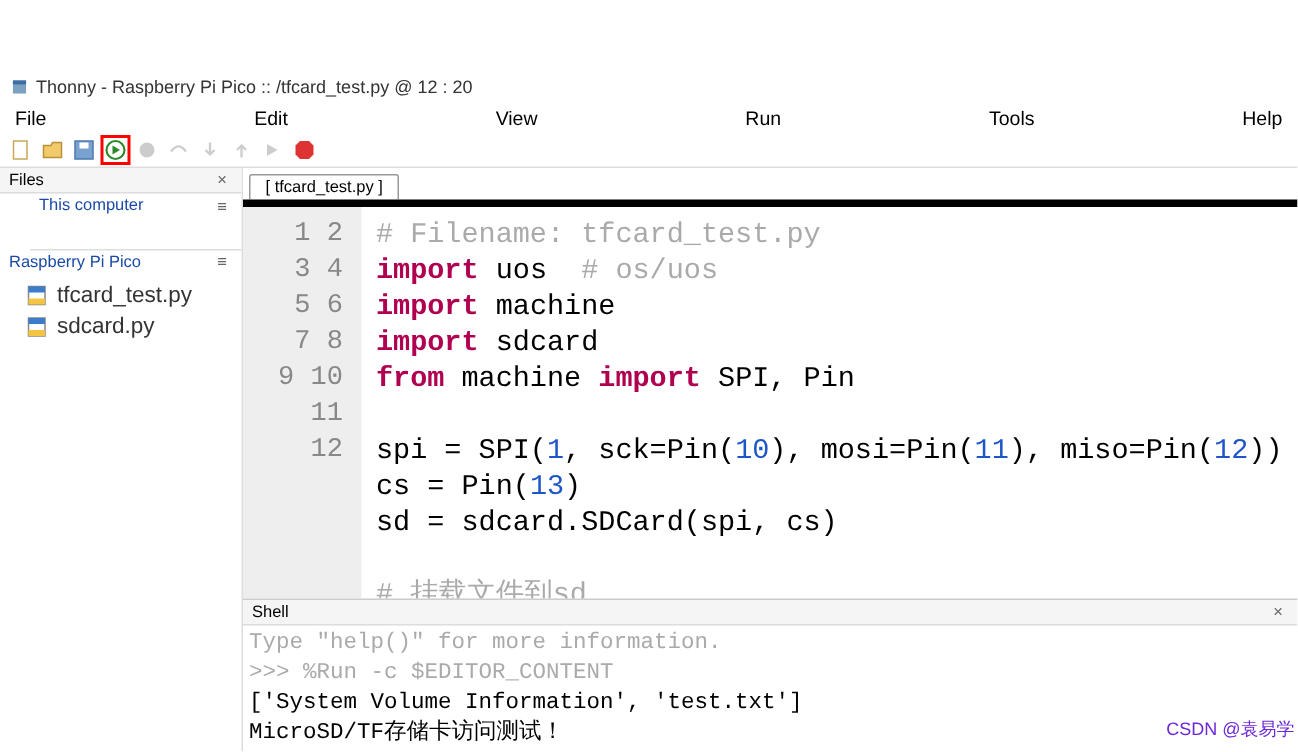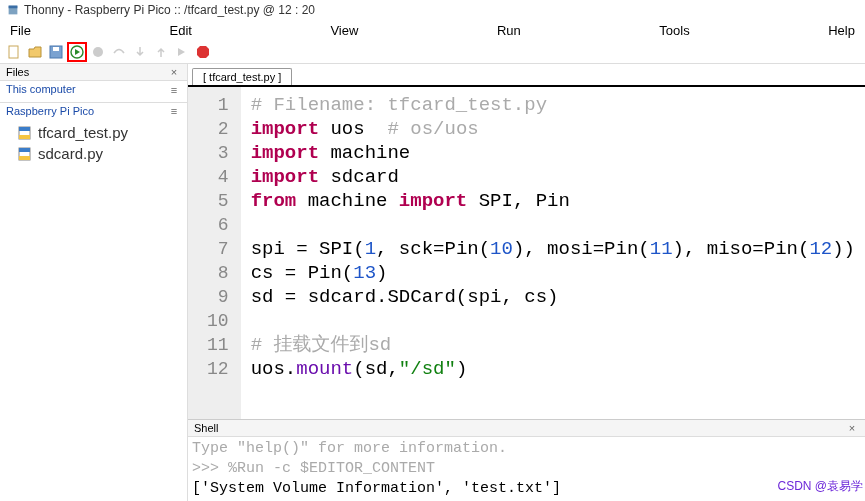--- a/index.html
+++ b/index.html
@@ -1,35 +1,35 @@
 <!DOCTYPE html>
 <html><head>
 <meta charset="utf-8">
 <style>
 * { box-sizing: border-box; margin: 0; padding: 0; }
 body { font-family: "Segoe UI", Tahoma, sans-serif; font-size: 12px; background: #fff; color: #000; width: 865px; height: 501px; overflow: hidden; display: flex; flex-direction: column; }
-.title-bar { display: flex; align-items: flex-end; padding: 3px 6px; font-size: 12px; color: #333; gap: 4px; }
+.title-bar { display: flex; align-items: flex-end; padding: 3px 6px; font-size: 12px; color: #333; gap: 4px; margin-top: 48px; }
 .title-icon { width: 14px; height: 14px; }
 .menu-bar { display: flex; gap: 18px; padding: 1px 4px; font-size: 13px; justify-content: space-between; }
 .menu-bar span { padding: 2px 6px; cursor: default; }
 .toolbar { display: flex; align-items: center; gap: 5px; padding: 3px 6px; border-bottom: 1px solid #ddd; }
 .tbtn { width: 16px; height: 16px; display: flex; align-items: center; justify-content: center; }
 .highlighted { outline: 2px solid red; outline-offset: 0px; }
 .main { display: flex; flex: 1; min-height: 0; }
-.sidebar { width: 188px; border-right: 1px solid #ddd; display: flex; flex-direction: column; }
+.sidebar { width: 162px; border-right: 1px solid #ddd; display: flex; flex-direction: column; }
 .files-hdr, .shell-hdr { background: #f5f5f5; border-bottom: 1px solid #ddd; padding: 2px 6px; font-size: 11px; display: flex; justify-content: space-between; align-items: center; }
-.panel-top { border-bottom: 1px solid #ddd; padding-bottom: 4px; }
+.panel-top { border-bottom: 1px solid #ddd; padding-bottom: 20px; margin-left: 20px; }
 .panel-body { padding: 3px 6px; }
 .comp-path { color: #1a4aa8; font-size: 11px; line-height: 1.2; }
 .dev-name { color: #1a4aa8; font-size: 11px; padding: 2px 6px; display: flex; justify-content: space-between; align-items: center; }
 .file-item { display: flex; align-items: center; gap: 6px; padding: 2px 4px 2px 12px; font-size: 15px; color: #333; }
 .editor-area { flex: 1; display: flex; flex-direction: column; min-width: 0; }
 .tabbar { display: flex; padding: 4px 4px 0 4px; }
 .tab { background: #fff; border: 1px solid #999; border-bottom: none; padding: 2px 10px; font-size: 11px; border-radius: 2px 2px 0 0; }
-.code-wrap { flex: 1; display: flex; overflow: hidden; border-top: 2px solid #000000; }
+.code-wrap { flex: 1; display: flex; overflow: hidden; border-top: 5px solid #000000; }
 .gutter { background: #eee; color: #888; text-align: right; padding: 6px 12px 6px 18px; font-family: "Courier New", monospace; font-size: 18px; line-height: 24px; }
 .code { font-family: "Courier New", monospace; font-size: 19px; line-height: 24px; padding: 6px 10px; white-space: pre; flex: 1; }
 .c-cm { color: #aaa; }
 .c-kw { color: #b00050; font-weight: bold; }
 .c-kw2 { color: #b00050; font-weight: bold; }
 .c-nm { color: #000; }
 .c-num { color: #1e55c8; }
 .c-str { color: #108010; }
 .c-fn { color: #6a0dad; }
 .shell-panel { border-top: 1px solid #ccc; }
@@ -183,18 +183,19 @@
 
     <div class="shell-panel">
       <div class="shell-hdr">
         <span>Shell</span>
         <span class="menu-extra">×</span>
       </div>
       <div class="shell-body">
           <div class="faded">Type "help()" for more information.</div>
           <div class="faded">&gt;&gt;&gt; %Run -c $EDITOR_CONTENT</div>
           <div> ['System Volume Information', 'test.txt']</div>
+          <div> MicroSD/TF存储卡访问测试！</div>
         </div>
     </div>
   </div>
 </div>
 
 <div class="watermark">CSDN @袁易学</div>
 
 </body></html>

